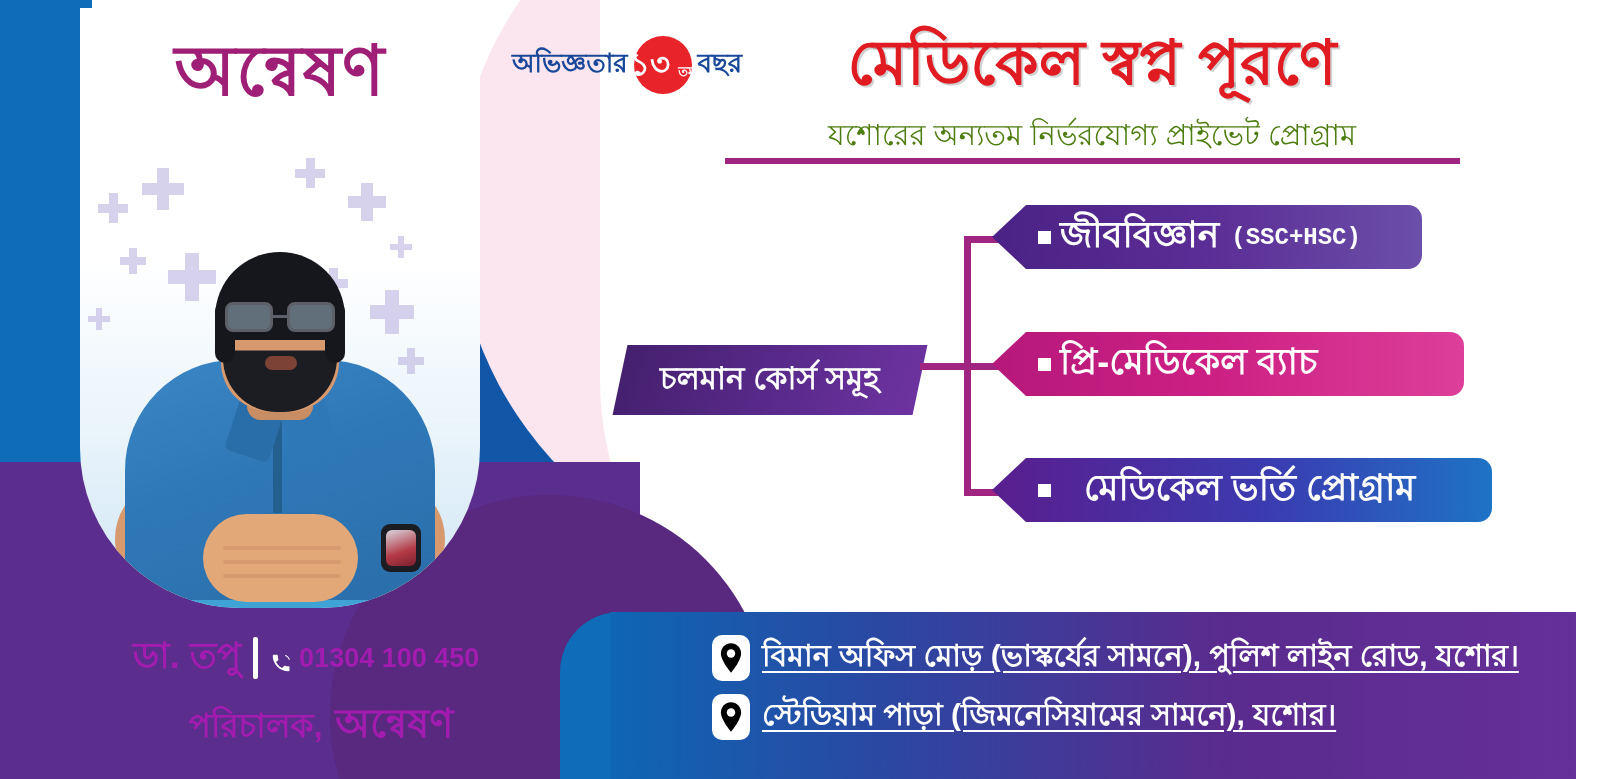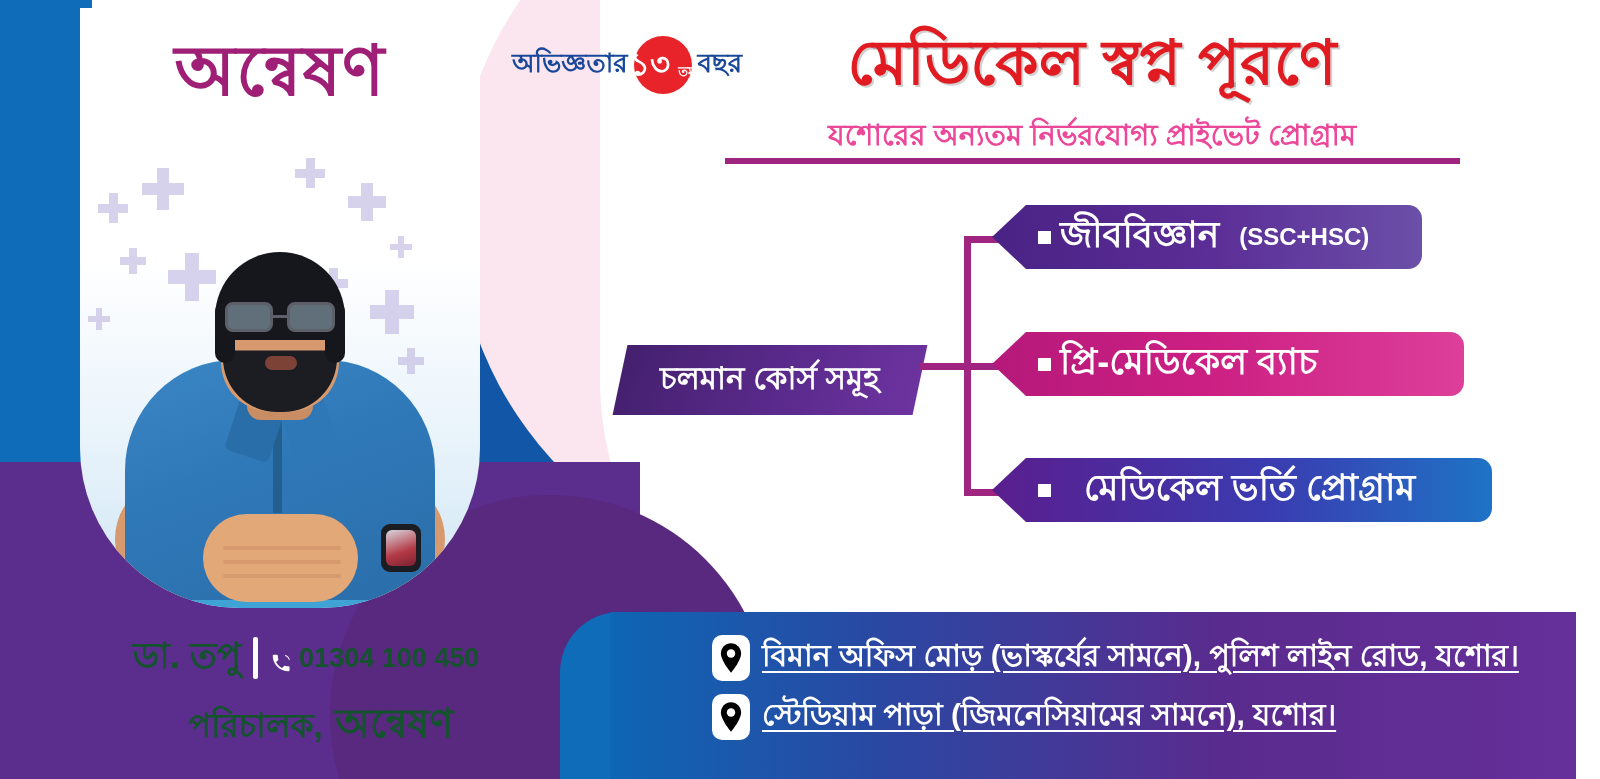--- a/index.html
+++ b/index.html
@@ -102,21 +102,21 @@
   .exp-badge{ width:58px; height:58px; border-radius:50%; background:#e8232a;
      display:flex; align-items:flex-end; justify-content:center; color:#fff; }
   .exp-badge .num { font-size:31px; font-weight:bold; line-height:1; padding-bottom:14px; }
   .exp-badge .sup { font-size:13px; font-weight:bold; line-height:1; padding-bottom:16px;margin-left:8px; }
 
   
   .headline  { position:absolute; left:742px; top:30px; width:700px; text-align:center;
      color:#e01c22; font-size:62px; font-weight:bold; line-height:1.05;
      text-shadow:2px 2px 0 rgba(0,0,0,.18); }
   .subhead   { position:absolute; left:742px; top:112px; width:700px; text-align:center;
-     color:#ec4899; font-size:29px; font-weight:bold; }
+     color:#4d7c0f; font-size:29px; font-weight:normal; }
   .head-rule { position:absolute; left:725px; top:158px; width:735px; height:6px;
      background:#a02580; }
 
   
   .courses   { position:absolute; left:620px; top:230px; width:900px; height:300px; }
 
   .tag-label { position:absolute; left:0px; top:115px; width:300px; height:70px;
      background:linear-gradient(100deg,#44206e 0%,#5a2a8c 55%,#6d33a0 100%);
      transform:skewX(-12deg); display:flex; align-items:center; justify-content:center; }
   .tag-label span { transform:skewX(12deg); color:#ffffff; font-size:31px; font-weight:bold;
@@ -138,24 +138,24 @@
      border-radius:0 14px 14px 0; }
   .ribbon.r2 { top:102px;  width:472px;
      background:linear-gradient(90deg,#b5197a 0%,#cc1f83 45%,#dd3f9a 100%);
      border-radius:0 14px 14px 0; }
   .ribbon.r3 { top:228px;  width:500px;
      background:linear-gradient(90deg,#5a1e8e 0%,#3b3bb0 55%,#1e73c6 100%);
      border-radius:0 14px 14px 0;gap:24px; }
   .ribbon .bullet { display:inline-block; width:13px; height:13px; background:#ffffff;
      margin-right:9px; flex:none; }
   .ribbon .txt { font-size:36px; }
-  .ribbon .small { font-size:24px; margin-left:20px; }
-
-  
-  .director { position:absolute; left:96px; top:628px; width:420px; color:#14532d; }
+  .ribbon .small { font-size:24px; margin-left:12px;font-family:Liberation Mono, monospace; }
+
+  
+  .director { position:absolute; left:96px; top:628px; width:420px; color:#a21caf; }
   .dir-row1 { display:flex; align-items:center; justify-content:center; gap:12px; }
   .dir-name { font-size:36px; font-weight:bold; }
   .dir-div  { width:5px; height:42px; background:#ffffff; border-radius:2px; }
   .dir-phone{ display:flex; align-items:flex-end; gap:7px; font-size:27px; font-weight:bold; }
   .dir-row2 { margin-top:4px; text-align:center; }
   .dir-role { font-size:33px; font-weight:bold;margin-left:30px; }
   .dir-brand{ font-size:40px; font-weight:bold; margin-left:8px; }
 
   
   .addresses{ position:absolute; left:712px; top:632px; width:830px; color:#ffffff; }

